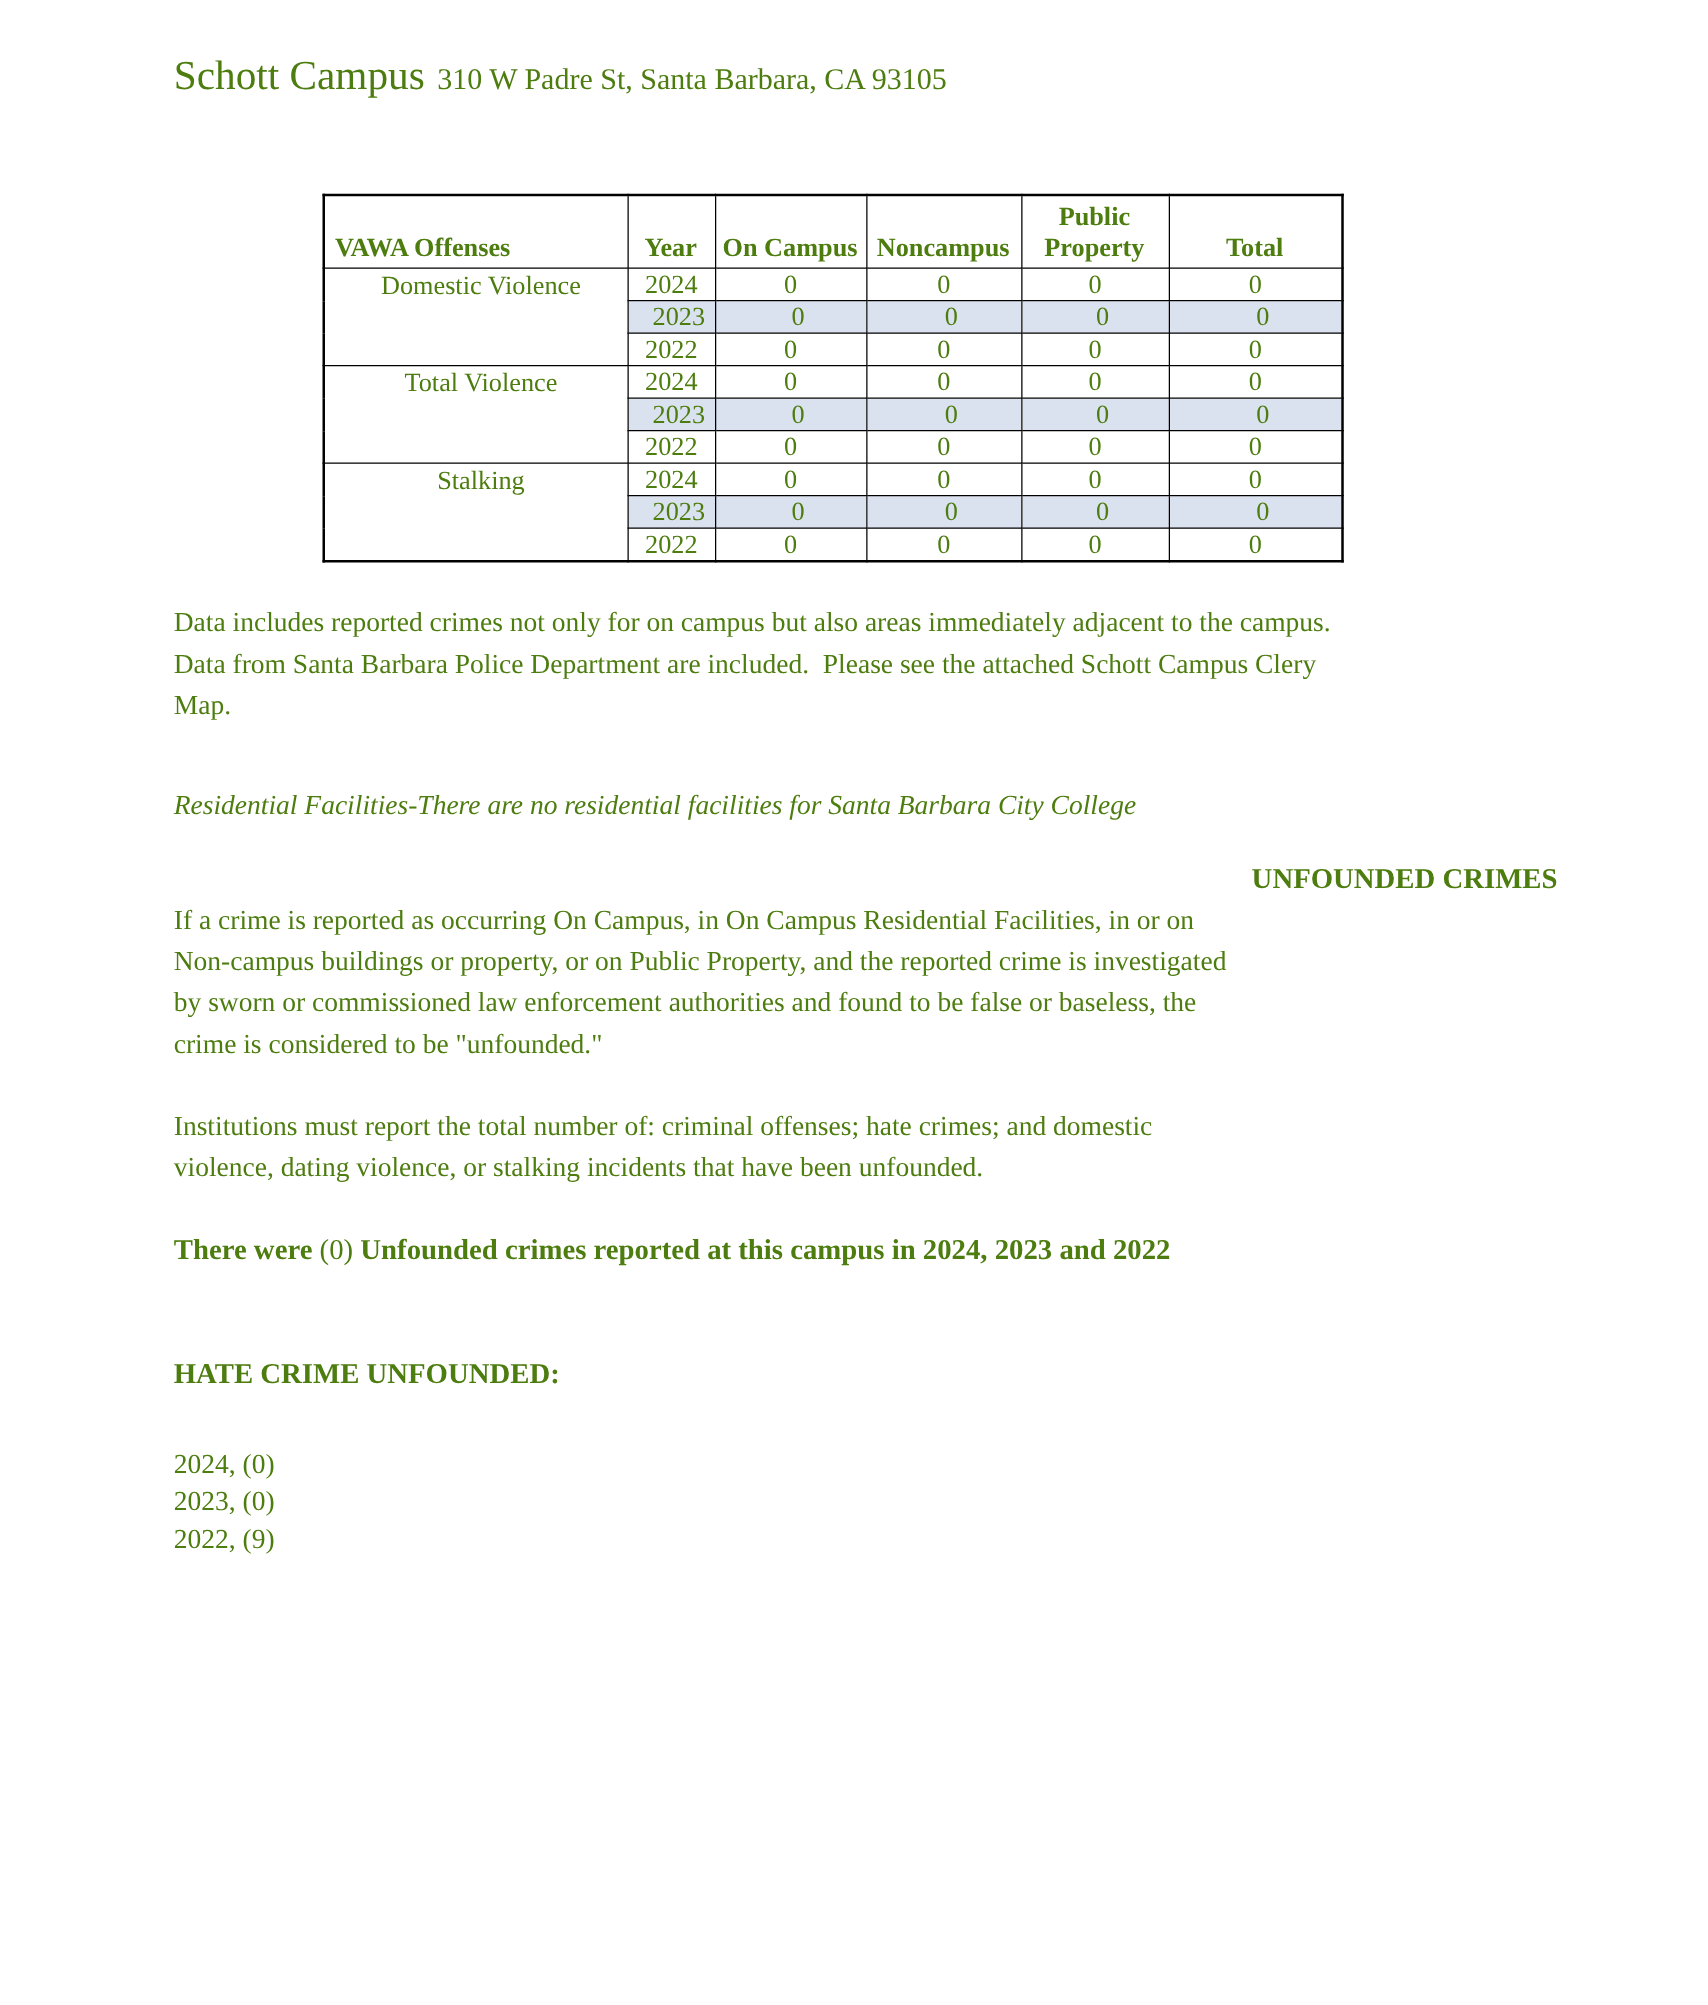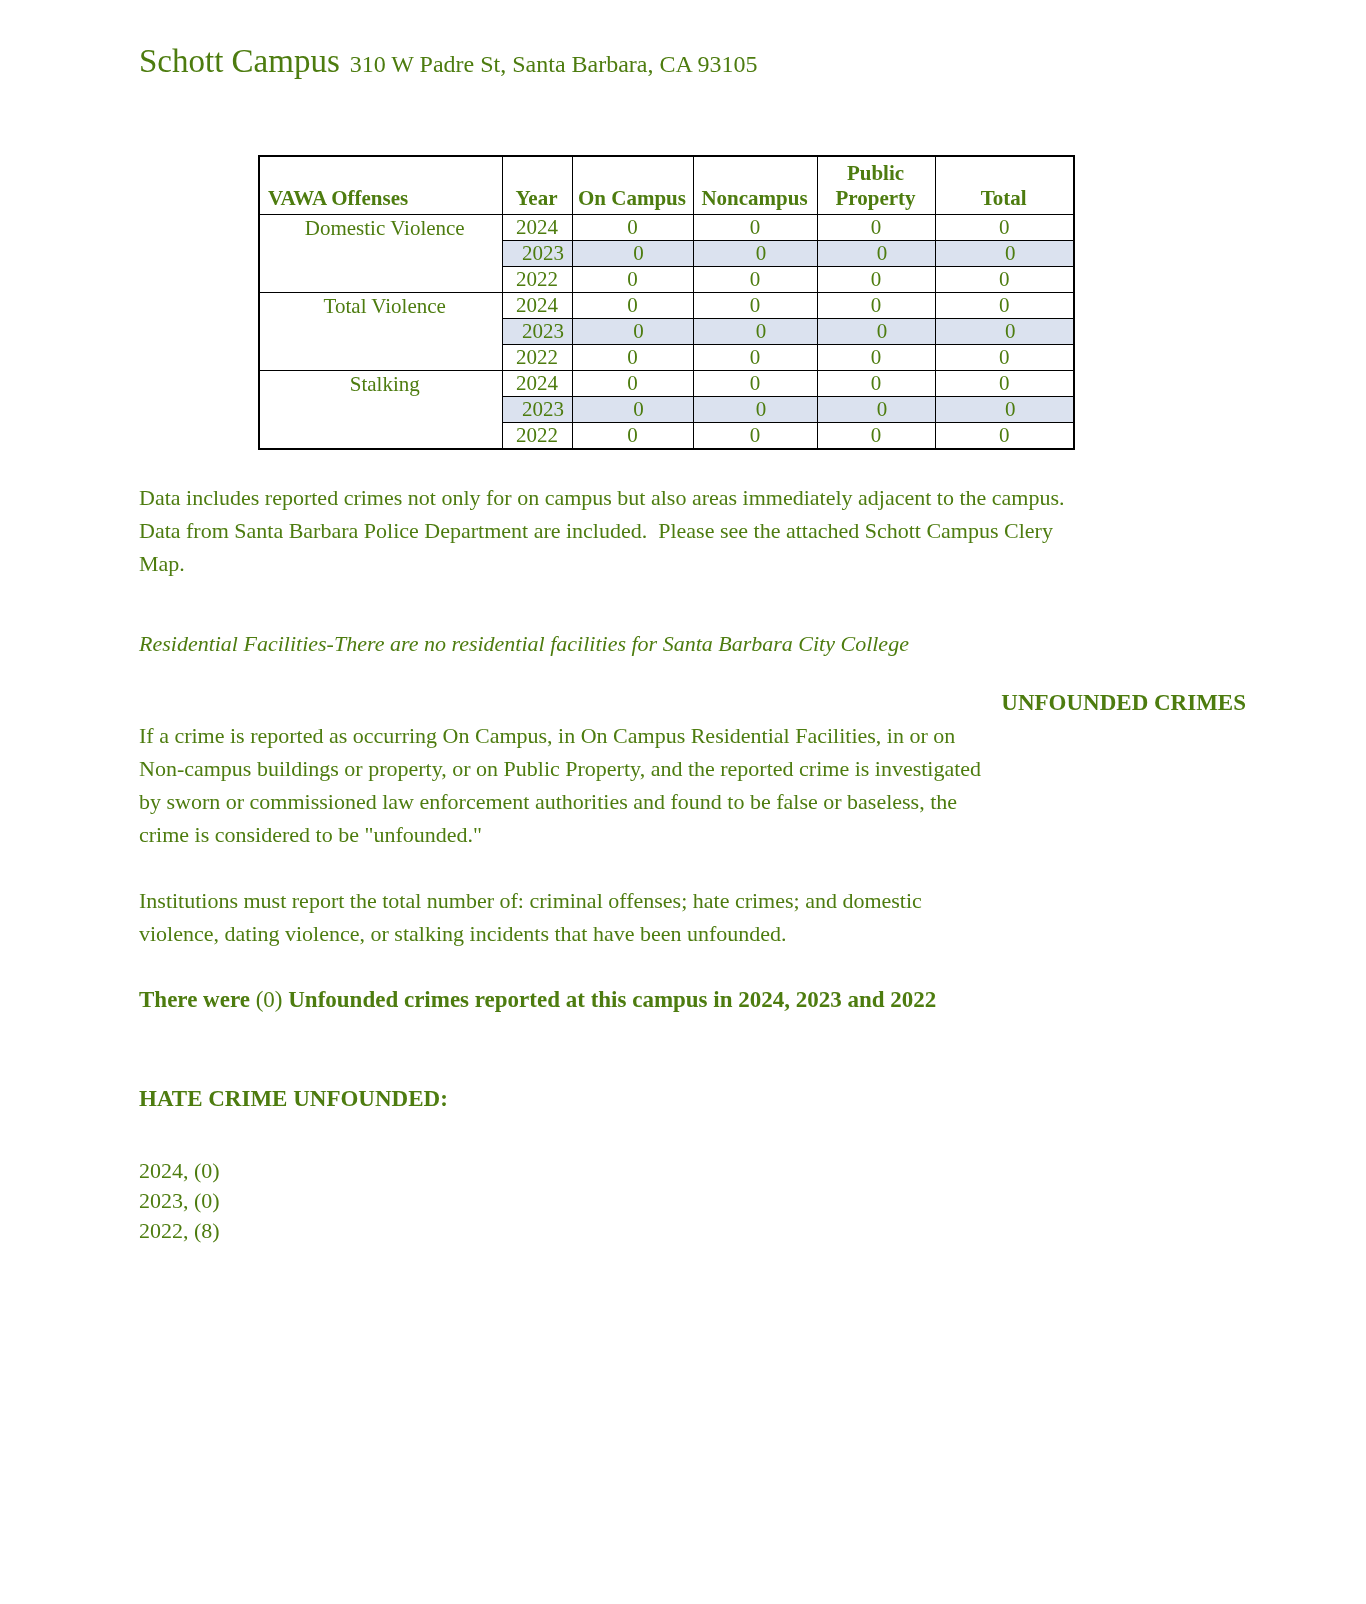--- a/index.html
+++ b/index.html
@@ -224,16 +224,16 @@
   <div class="body-text para-institutions">Institutions must report the total number of: criminal offenses; hate crimes; and domestic
 violence, dating violence, or stalking incidents that have been unfounded.</div>
 
   <div class="statement-line"><span>There were </span><span class="regular">(0)</span><span> Unfounded crimes reported at this campus in 2024, 2023 and 2022</span></div>
 
   <div class="heading-bold heading-hate">HATE CRIME UNFOUNDED:</div>
 
   <div class="hate-years">
     <div>2024, (0)</div>
     <div>2023, (0)</div>
-    <div>2022, (8)</div>
+    <div>2022, (9)</div>
   </div>
 
 </div>
 
 </body></html>

